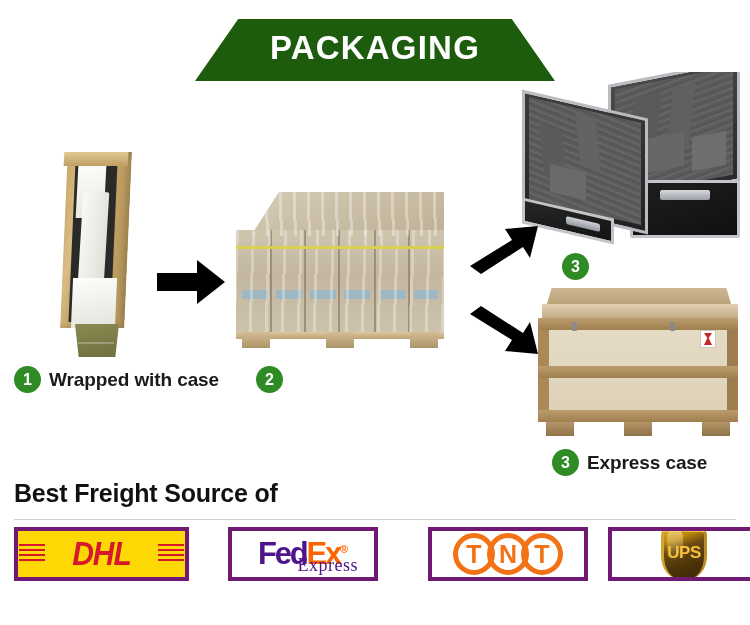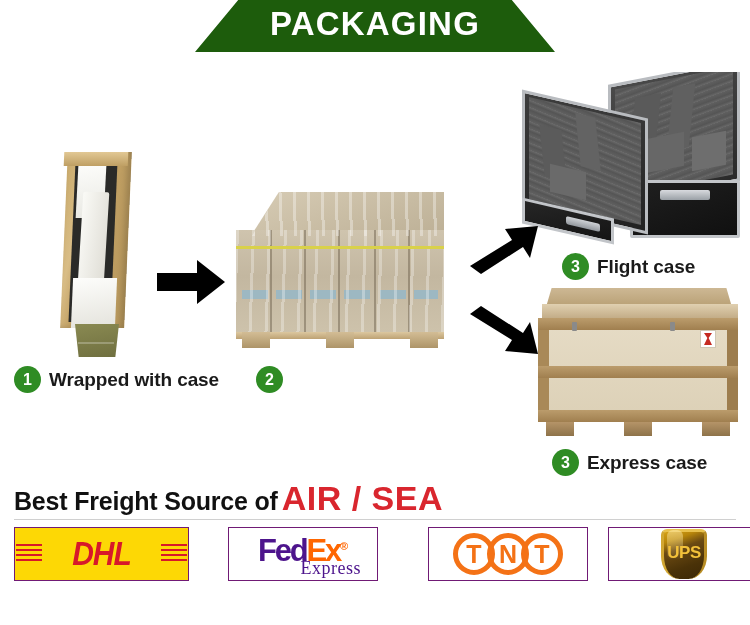--- a/index.html
+++ b/index.html
@@ -18,23 +18,23 @@
     position: relative;
     width: 750px;
     height: 625px;
     background: #ffffff;
   }
 
   
   .banner-wrap {
     position: absolute;
     left: 195px;
-    top: 0;
+    top: 19px;
     width: 360px;
-    height: 52px;
+    height: 62px;
   }
   .banner-shape {
     position: absolute;
     inset: 0;
     background: #1d5c0c;
     clip-path: polygon(12% 0%, 88% 0%, 100% 100%, 53.5% 100%, 50% 112%, 46.5% 100%, 0% 100%);
     -webkit-clip-path: polygon(12% 0%, 88% 0%, 100% 100%, 53.5% 100%, 50% 112%, 46.5% 100%, 0% 100%);
   }
   .banner-text {
     position: absolute;
@@ -291,21 +291,21 @@
     letter-spacing: -0.1px;
   }
 
   
   .freight {
     position: absolute;
     left: 14px;
     top: 479px;
     display: flex;
     align-items: baseline;
-    gap: 4px;
+    gap: 16px;
     white-space: nowrap;
   }
   .freight-a {
     font-size: 25px;
     font-weight: bold;
     color: #111111;
     letter-spacing: -0.2px;
   }
   .freight-b {
     font-size: 34px;
@@ -317,21 +317,21 @@
     position: absolute;
     left: 14px; top: 519px; width: 722px; height: 1px;
     background: #d0d0d0;
   }
 
   
   .logo-box {
     position: absolute;
     top: 527px;
     height: 54px;
-    border: 1px solid #701a75;
+    border: 4px solid #701a75;
     box-sizing: border-box;
     background: #ffffff;
     overflow: hidden;
   }
   
   .logo-dhl { left: 14px; width: 175px; }
   .logo-dhl .bg {
     position: absolute; inset: 0; background: #fdd805;
   }
   .logo-dhl .lines-l, .logo-dhl .lines-r {
@@ -509,31 +509,29 @@
     <div class="badge">1</div>
     <div class="step-label">Wrapped with case</div>
   </div>
 
   <div class="step" style="left:256px; top:366px;">
     <div class="badge">2</div>
   </div>
 
   <div class="step" style="left:562px; top:253px;">
     <div class="badge">3</div>
-    <div class="step-label">Flight case</div>
   </div>
 
   <div class="step" style="left:552px; top:449px;">
     <div class="badge">3</div>
     <div class="step-label">Express case</div>
   </div>
 
   <div class="freight">
     <span class="freight-a">Best Freight Source of</span>
-    <span class="freight-b">AIR / SEA</span>
   </div>
   <div class="hr"></div>
 
   <div class="logo-box logo-dhl">
     <div class="bg"></div>
     <div class="lines-l"></div>
     <div class="lines-r"></div>
     <div class="word">DHL</div>
   </div>
 

